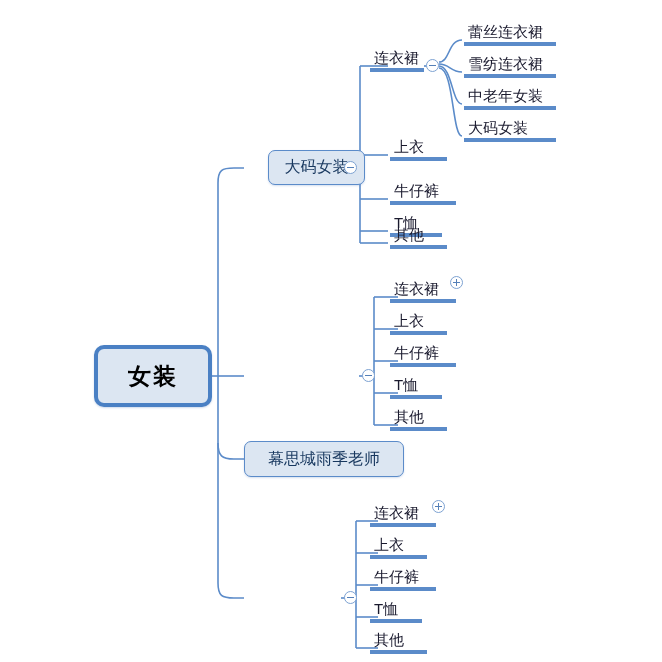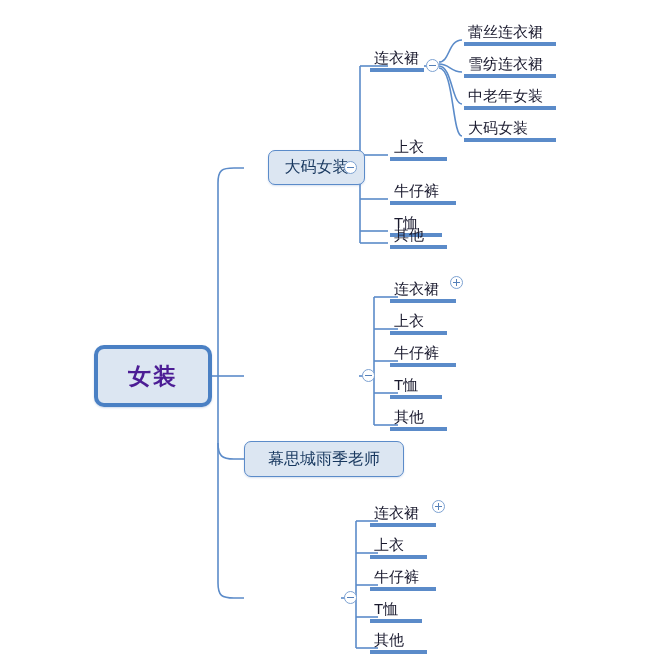--- a/index.html
+++ b/index.html
@@ -37,21 +37,21 @@
     color: #17375e;
     white-space: nowrap;
   }
   .node-root {
     background: #dce6f2;
     border: 4px solid #4a80c4;
     border-radius: 10px;
     font-size: 23px;
     font-weight: bold;
     letter-spacing: 2px;
-    color: #4c1d95;
+    color: #000000;
     box-shadow: 0 1px 2px rgba(90,130,190,0.30);
   }
   .node-branch {
     background: #dce6f2;
     border: 1.4px solid #5b8bc9;
     border-radius: 7px;
     font-size: 16px;
     color: #17375e;
     box-shadow: 0 1px 2px rgba(90,130,190,0.25);
   }

